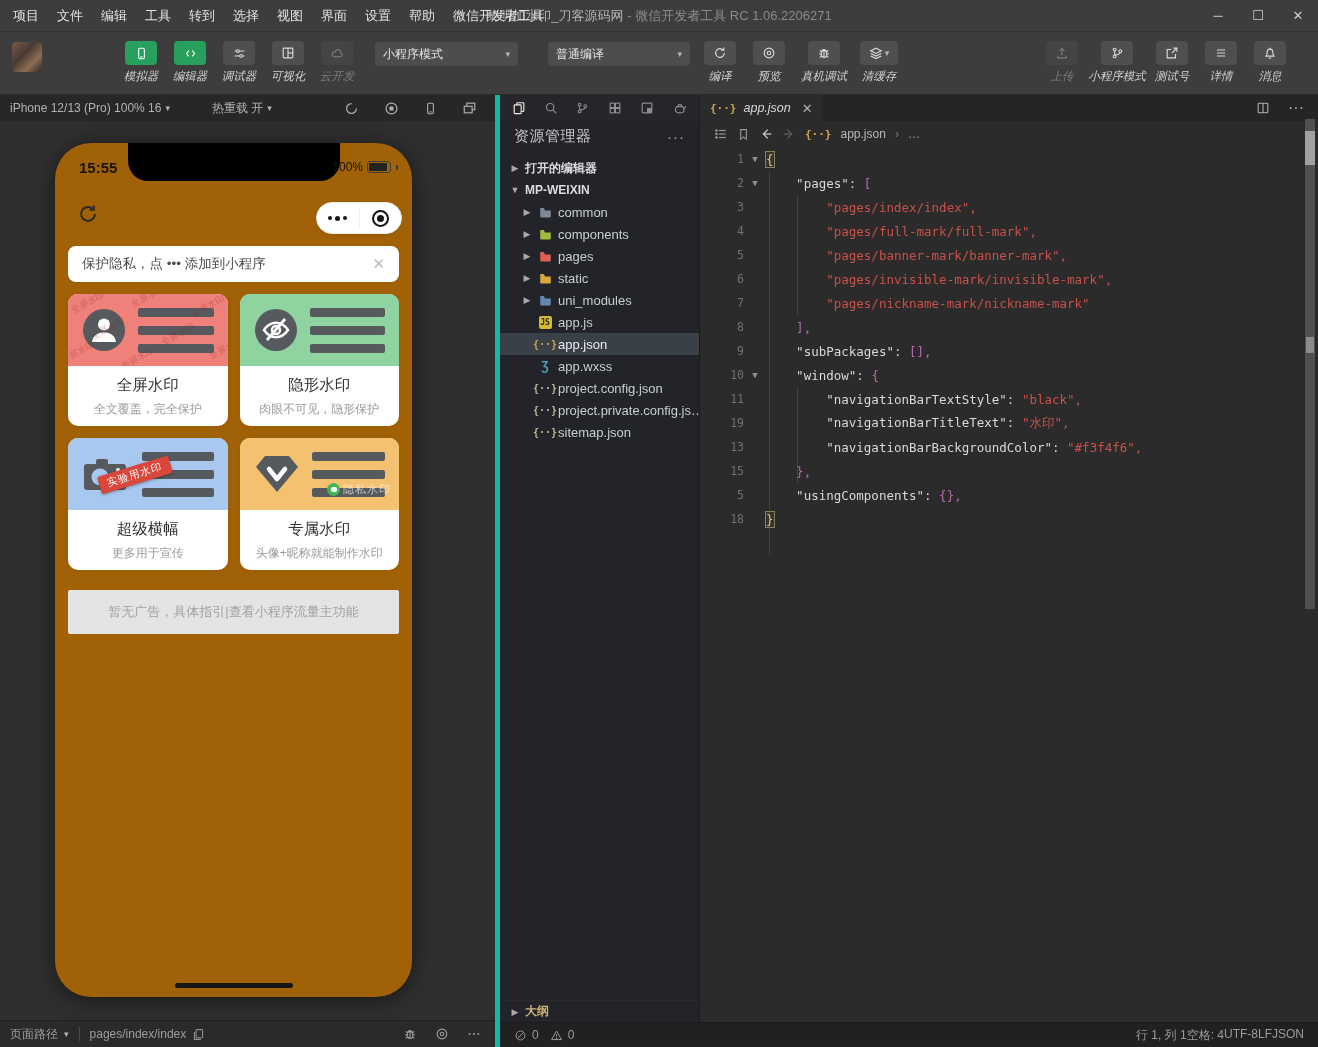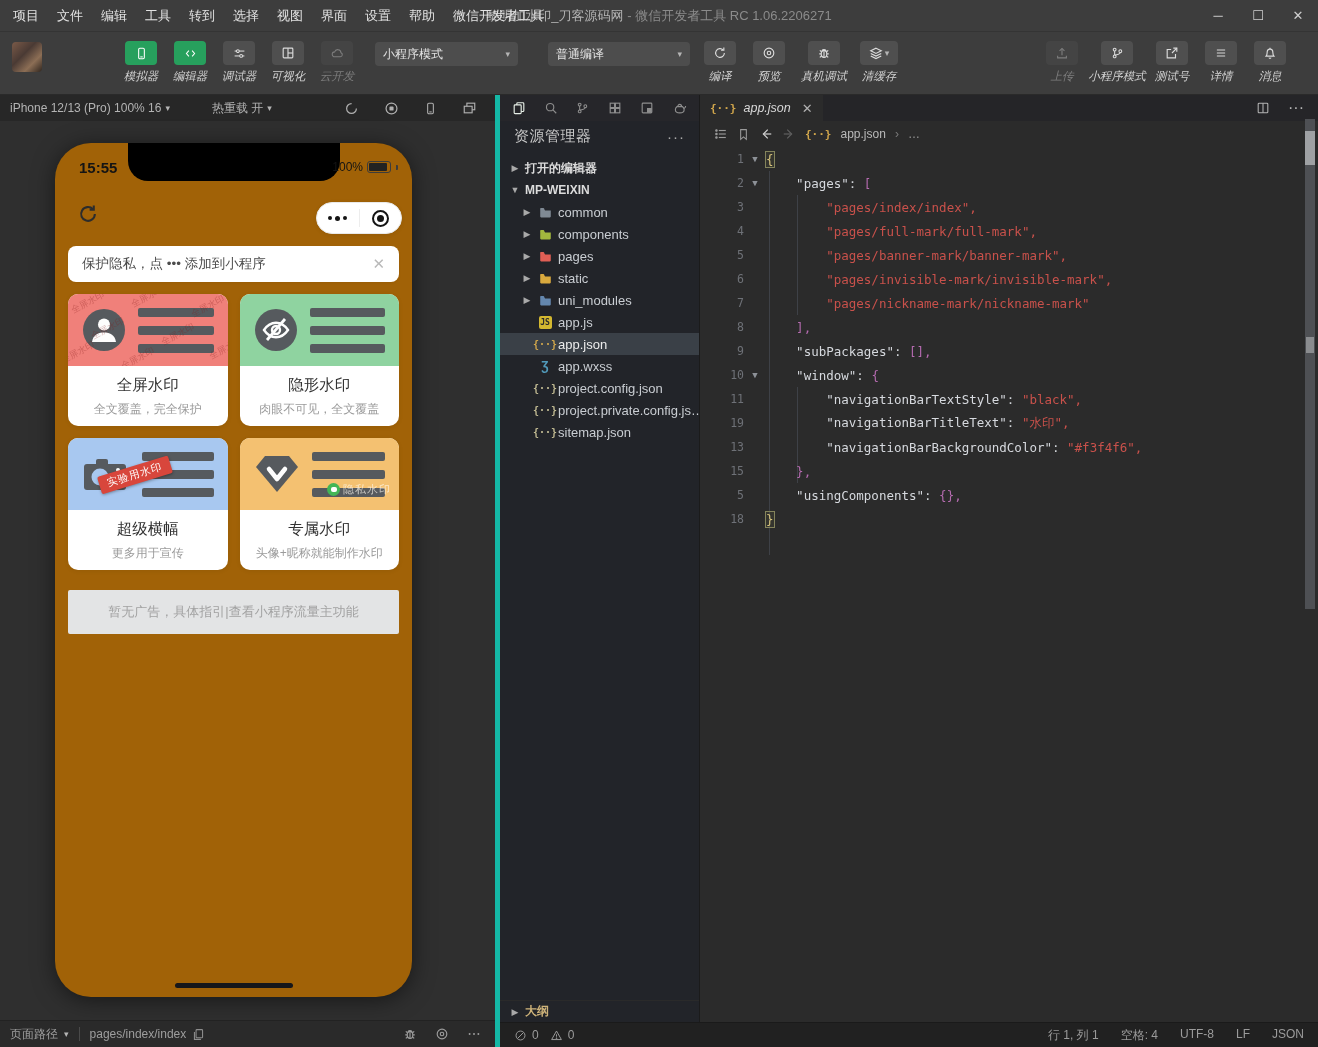--- a/index.html
+++ b/index.html
@@ -119,21 +119,21 @@
   .tk-k { color:#d6d9de; } .tk-w { color:#cfd2d6; } .tk-s { color:#c9514b; } .tk-p { color:#b56bb0; }
   .tk-bm { color:#d9c57d; outline:1px solid #84845c; background:rgba(125,125,70,.12); }
   .guide { position:absolute; width:1px; background:#3e4147; z-index:0; }
   .sb-track { position:absolute; right:3px; top:24px; width:10px; height:490px; background:#4e5054; }
   .sb-thumb { position:absolute; left:0; right:0; top:12px; height:34px; background:#9fa1a4; }
   .sb-mark { position:absolute; left:1px; right:1px; top:218px; height:16px; background:#8a8c8f; }
 
   
   .statusbar { position:absolute; left:500px; right:0; bottom:0; height:25px; background:#212121; border-top:1px solid #1a1a1a; display:flex; align-items:center; font-size:12px; color:#9b9b9b; padding:0 14px; }
   .sb-left { display:flex; align-items:center; gap:5px; }
-  .sb-right { margin-left:auto; display:flex; gap:22px; }
+  .sb-right { margin-left:auto; display:flex; }
   svg { display:block; }
 </style>
 </head>
 <body>
 
 <div class="app">
 
   <div class="titlebar">
     <div class="menus" id="menus">
         <div class="menu-item">项目</div>
@@ -448,21 +448,21 @@
                   <line x1="13" y1="32" x2="31" y2="11" stroke="#fdfdfd" stroke-width="2.8"></line>
                 </svg>
               </div>
               <div class="bars">
                 <div class="bar"></div>
                 <div class="bar"></div>
                 <div class="bar"></div>
               </div>
             </div>
             <div class="card-title">隐形水印</div>
-            <div class="card-sub">肉眼不可见，全文覆盖</div>
+            <div class="card-sub">肉眼不可见，隐形保护</div>
           </div>
           <div class="card">
             <div class="card-head" style="background: rgb(168, 200, 240);">
               <div class="card-icon">
                 <svg width="48" height="36" viewBox="0 0 48 36">
                   <rect x="2" y="8" width="42" height="26" rx="3" fill="#565a5e"></rect>
                   <rect x="14" y="3" width="12" height="7" rx="2" fill="#565a5e"></rect>
                   <circle cx="18" cy="21" r="8.5" fill="#a8c8f0"></circle>
                   <circle cx="36" cy="14" r="2" fill="#fff"></circle>
                 </svg>

